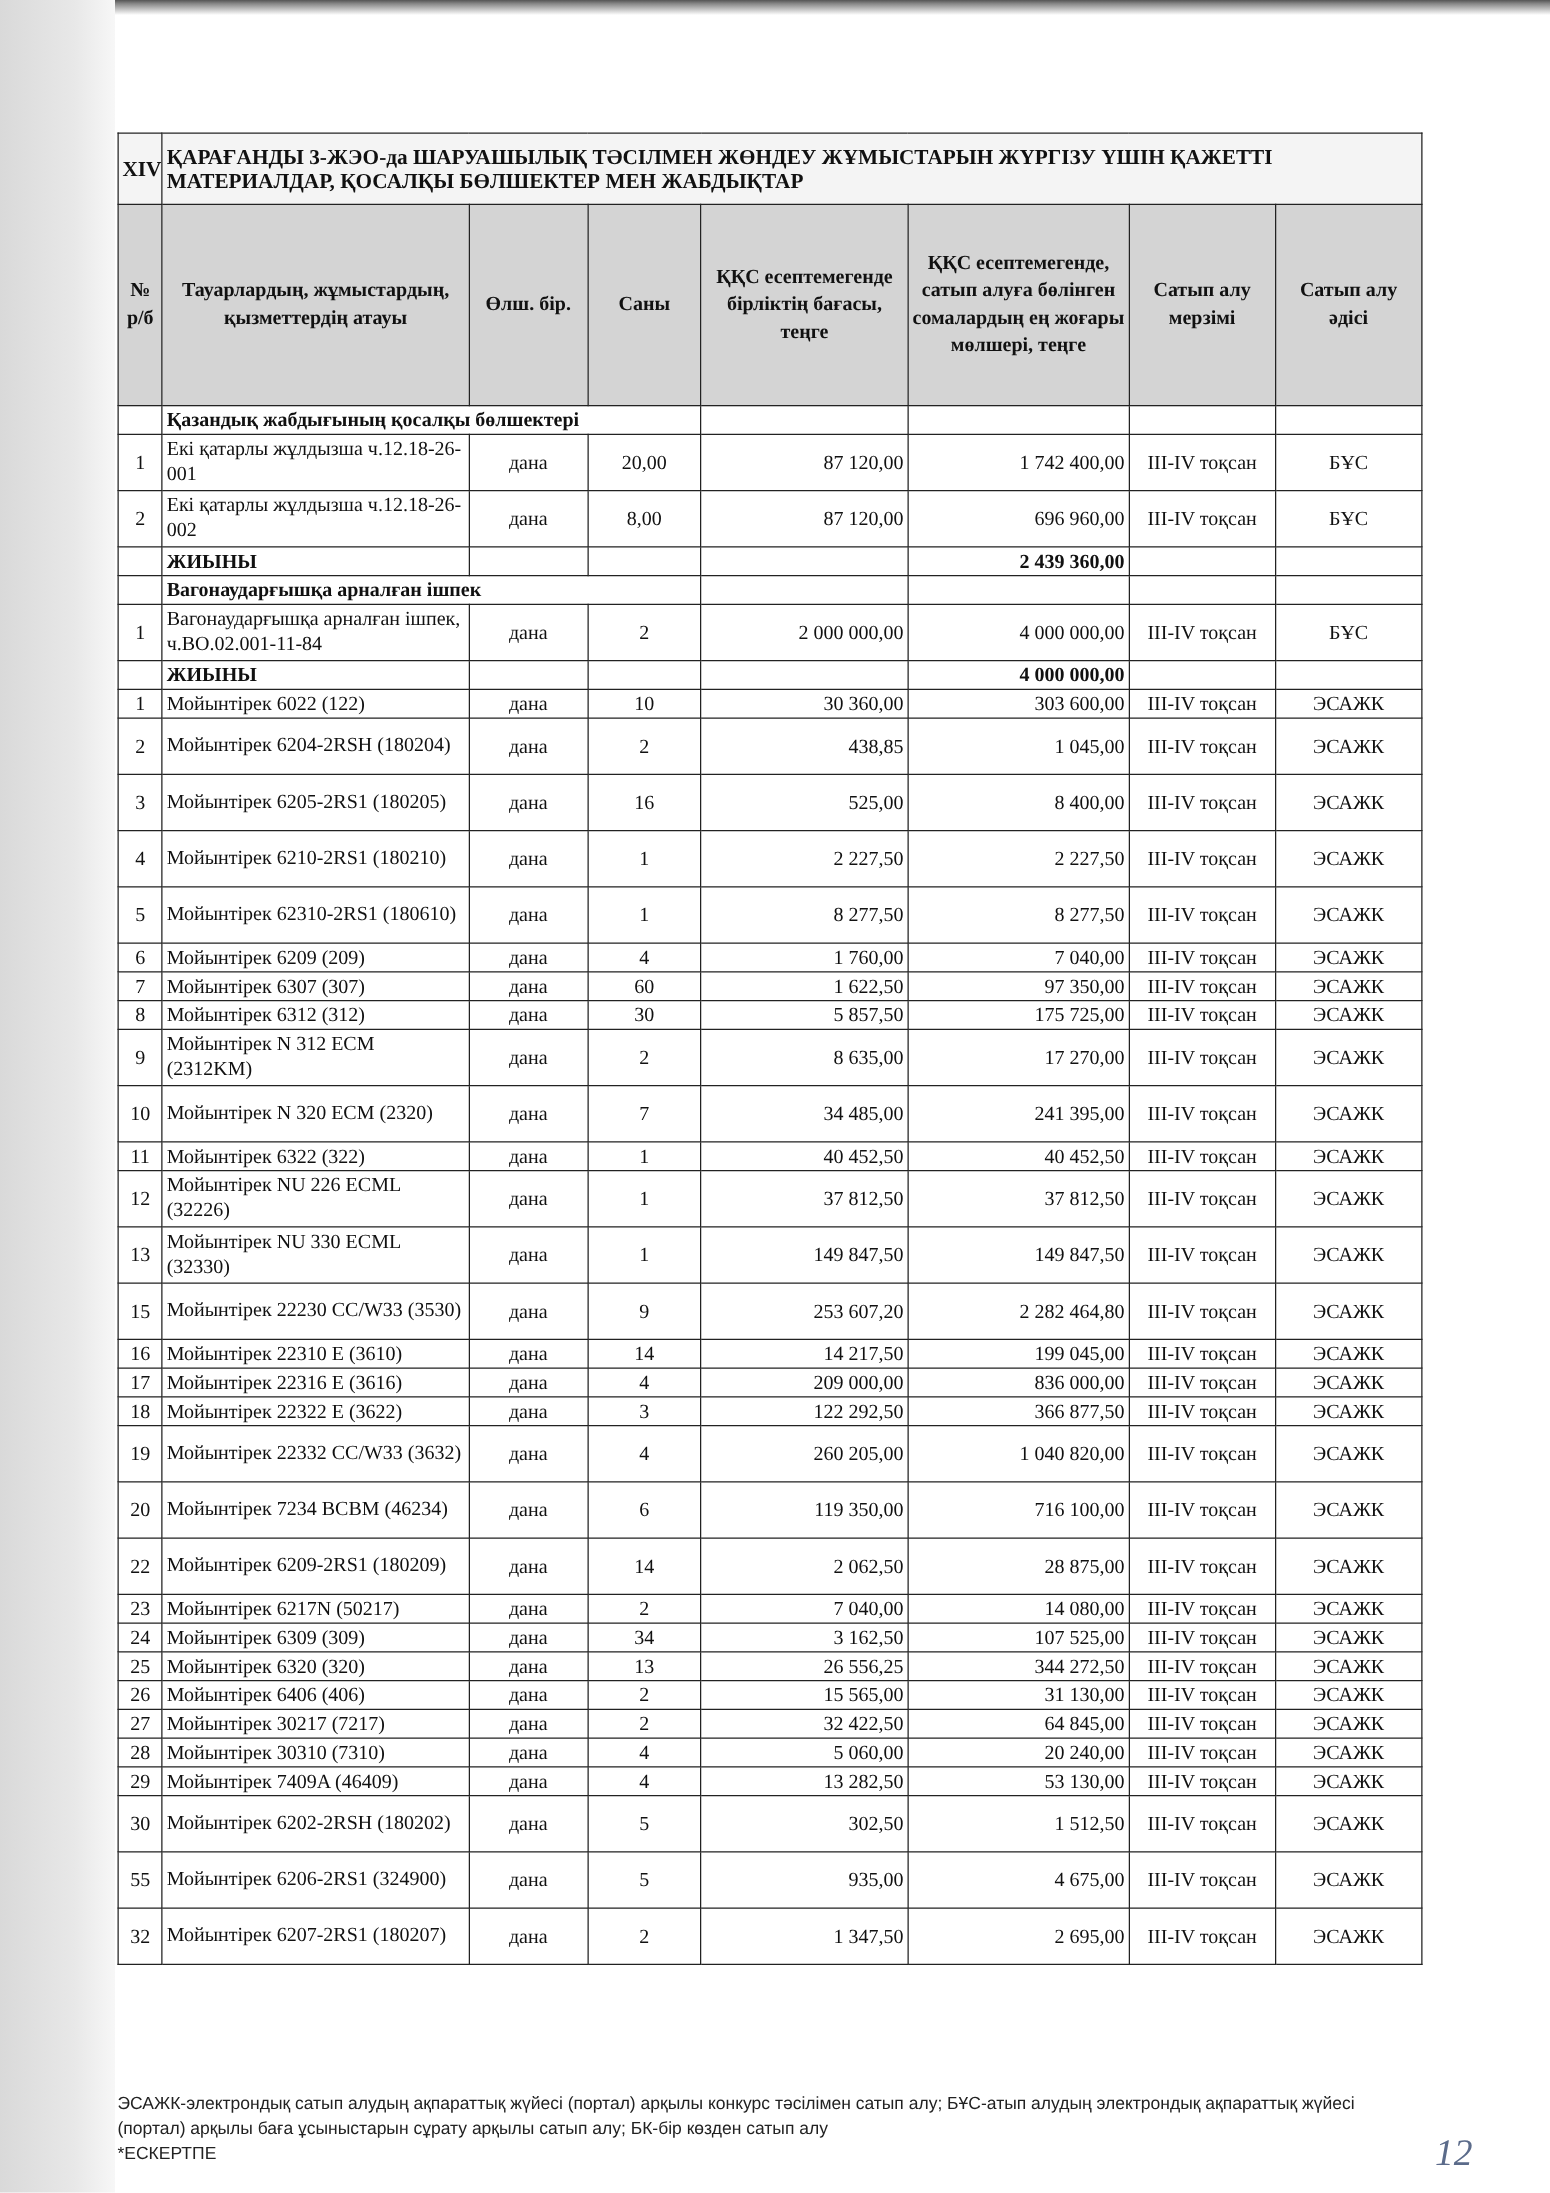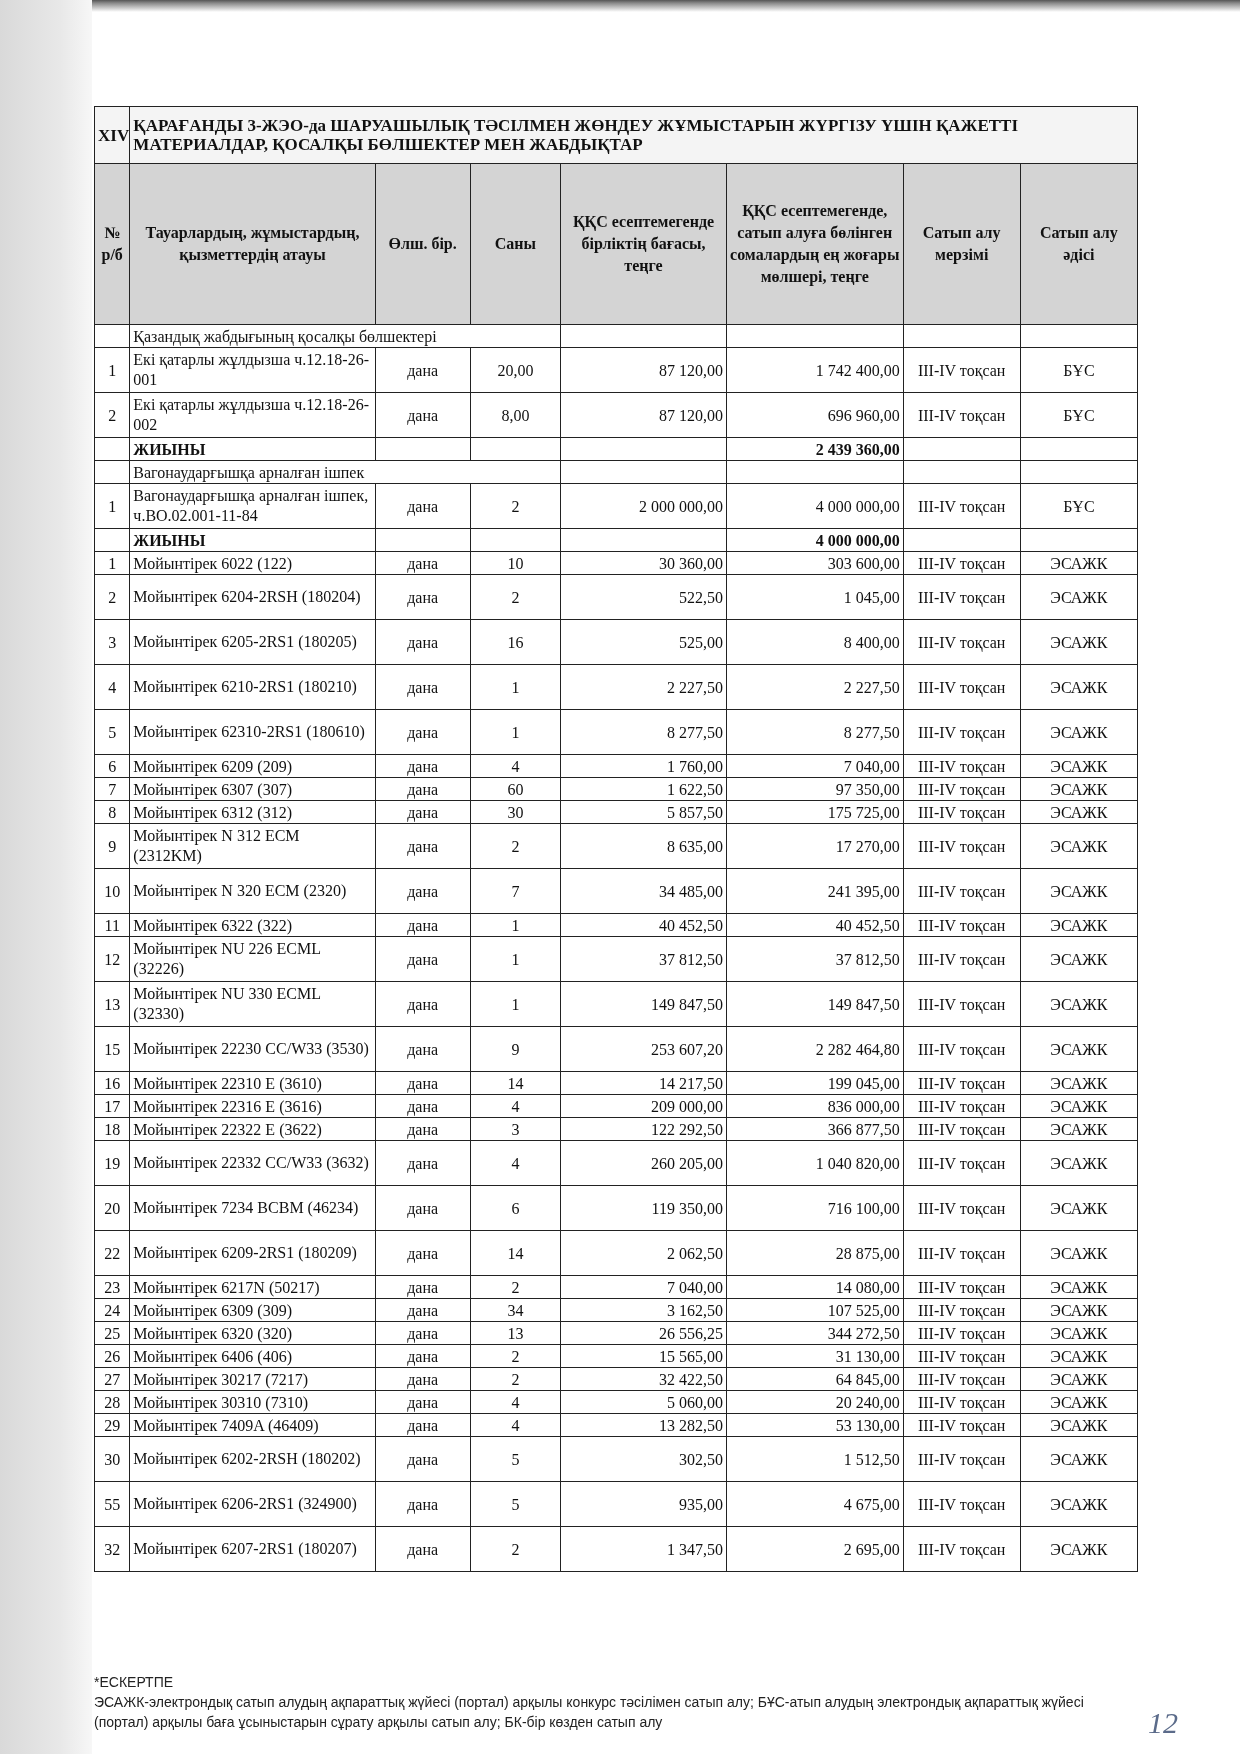--- a/index.html
+++ b/index.html
@@ -18,21 +18,21 @@
   .table-wrap { position:absolute; left:94px; top:106px; width:1044px; }
   table { border-collapse:collapse; width:1044px; table-layout:fixed; }
   td, th { border:1.5px solid #222; padding:0 3px; font-size:16px; line-height:19px; vertical-align:middle; }
   .title-row td { height:56px; font-weight:bold; font-size:17px; background:#f4f4f4; }
   .title-row .roman { text-align:right; }
   .hdr th {
     height:160px; font-weight:bold; font-size:16px; text-align:center;
     background:#d4d4d4; line-height:22px;
   }
   .section td { height:22px; }
-  .section .sec-label { font-weight:normal; }
+  .section .sec-label { font-weight:bold; }
   .total td { height:22px; }
   .total .lbl, .total .sum { font-weight:bold; }
   .c { text-align:center; }
   .r { text-align:right; }
   .row1 td { height:22px; }
   .row2 td { height:44px; }
   .row2 .name { line-height:20px; }
   .note { position:absolute; left:94px; top:1672px; width:1040px;
     font-family:"Liberation Sans","DejaVu Sans",sans-serif; font-size:14px; line-height:20px; color:#222; }
   .pagenum { position:absolute; left:1148px; top:1706px; font-size:30px; color:#5b6b8a; font-style:italic; font-family:"Liberation Serif", serif; }
@@ -146,21 +146,21 @@
         <td class="r">30 360,00</td>
         <td class="r">303 600,00</td>
         <td class="c">III-IV тоқсан</td>
         <td class="c">ЭСАЖК</td>
       </tr>
         <tr class="row2">
         <td class="c">2</td>
         <td class="name">Мойынтірек 6204-2RSH (180204)</td>
         <td class="c">дана</td>
         <td class="c">2</td>
-        <td class="r">522,50</td>
+        <td class="r">438,85</td>
         <td class="r">1 045,00</td>
         <td class="c">III-IV тоқсан</td>
         <td class="c">ЭСАЖК</td>
       </tr>
         <tr class="row2">
         <td class="c">3</td>
         <td class="name">Мойынтірек 6205-2RS1 (180205)</td>
         <td class="c">дана</td>
         <td class="c">16</td>
         <td class="r">525,00</td>
@@ -436,17 +436,17 @@
         <td class="r">1 347,50</td>
         <td class="r">2 695,00</td>
         <td class="c">III-IV тоқсан</td>
         <td class="c">ЭСАЖК</td>
       </tr>
       </tbody>
   </table>
 </div>
 
 <div class="note">
+  <div>ЭСАЖК-электрондық сатып алудың ақпараттық жүйесі (портал) арқылы конкурс тәсілімен сатып алу; БҰС-атып алудың электрондық ақпараттық жүйесі (портал) арқылы баға ұсыныстарын сұрату арқылы сатып алу; БК-бір көзден сатып алу</div>
   <div>*ЕСКЕРТПЕ</div>
-  <div>ЭСАЖК-электрондық сатып алудың ақпараттық жүйесі (портал) арқылы конкурс тәсілімен сатып алу; БҰС-атып алудың электрондық ақпараттық жүйесі (портал) арқылы баға ұсыныстарын сұрату арқылы сатып алу; БК-бір көзден сатып алу</div>
 </div>
 
 <div class="pagenum">12</div>
 
 </body></html>

